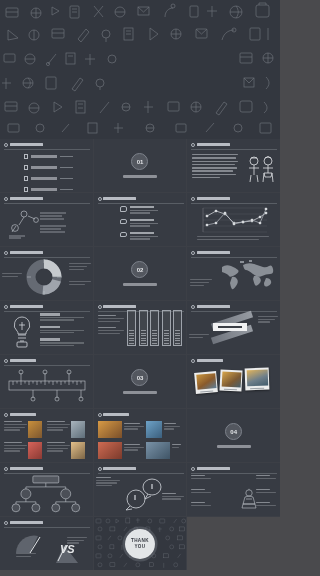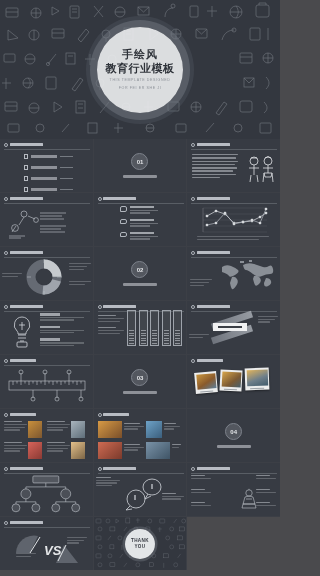--- a/index.html
+++ b/index.html
@@ -107,21 +107,21 @@
   .tree { position:absolute; inset:0; }
 
   
   .ty { position:relative; width:100%; height:100%; background:#33373f; overflow:hidden; }
   .ty-circle { position:absolute; left:50%; top:50%; transform:translate(-50%,-50%);
     width:30px; height:30px; border-radius:50%; background:rgba(236,238,240,.95);
     box-shadow:0 0 0 2.5px rgba(120,126,136,.4);
     display:flex; flex-direction:column; align-items:center; justify-content:center; }
   .ty-circle span { font-size:4.6px; font-weight:bold; color:#33373f; letter-spacing:.4px; line-height:6px; }
 
-  .vs { position:absolute; left:44px; top:26px; font-size:13px; font-weight:bold; color:#e6e8ea; font-style:italic; }
+  .vs { position:absolute; left:60px; top:26px; font-size:11px; font-weight:bold; color:#e6e8ea; font-style:italic; }
 </style>
 </head>
 <body>
 
 <div class="page">
 
   <div class="hero">
     <svg class="doodles" viewBox="0 0 280 139" preserveAspectRatio="none">
       <g stroke="#c9ced6" stroke-width="0.7" fill="none" opacity="0.75">
         <g>
@@ -221,26 +221,20 @@
           <path d="M118 1v10M114 6h9"></path>
           <circle cx="150" cy="6" r="4"></circle>
             <path d="M146 6h8"></path>
           <rect x="176" y="2" width="10" height="8" rx="1"></rect>
           <path d="M206 10l8-9"></path>
           <circle cx="238" cy="6" r="4"></circle>
           <rect x="260" y="1" width="11" height="10" rx="1"></rect>
         </g>
       </g>
     </svg>
-    <div class="hero-circle">
-      <div class="hero-t1">手绘风</div>
-      <div class="hero-t2">教育行业模板</div>
-      <div class="hero-sub">THIS TEMPLATE DESIGNED</div>
-      <div class="hero-sub">FOR FEI ER SHE JI</div>
-    </div>
   </div>
 
   <div class="grid">
 
     <div class="slide">
       <div class="s-head">
           <span class="ic"></span>
           <span class="bar"></span>
         </div>
       <div class="s-rule"></div>

